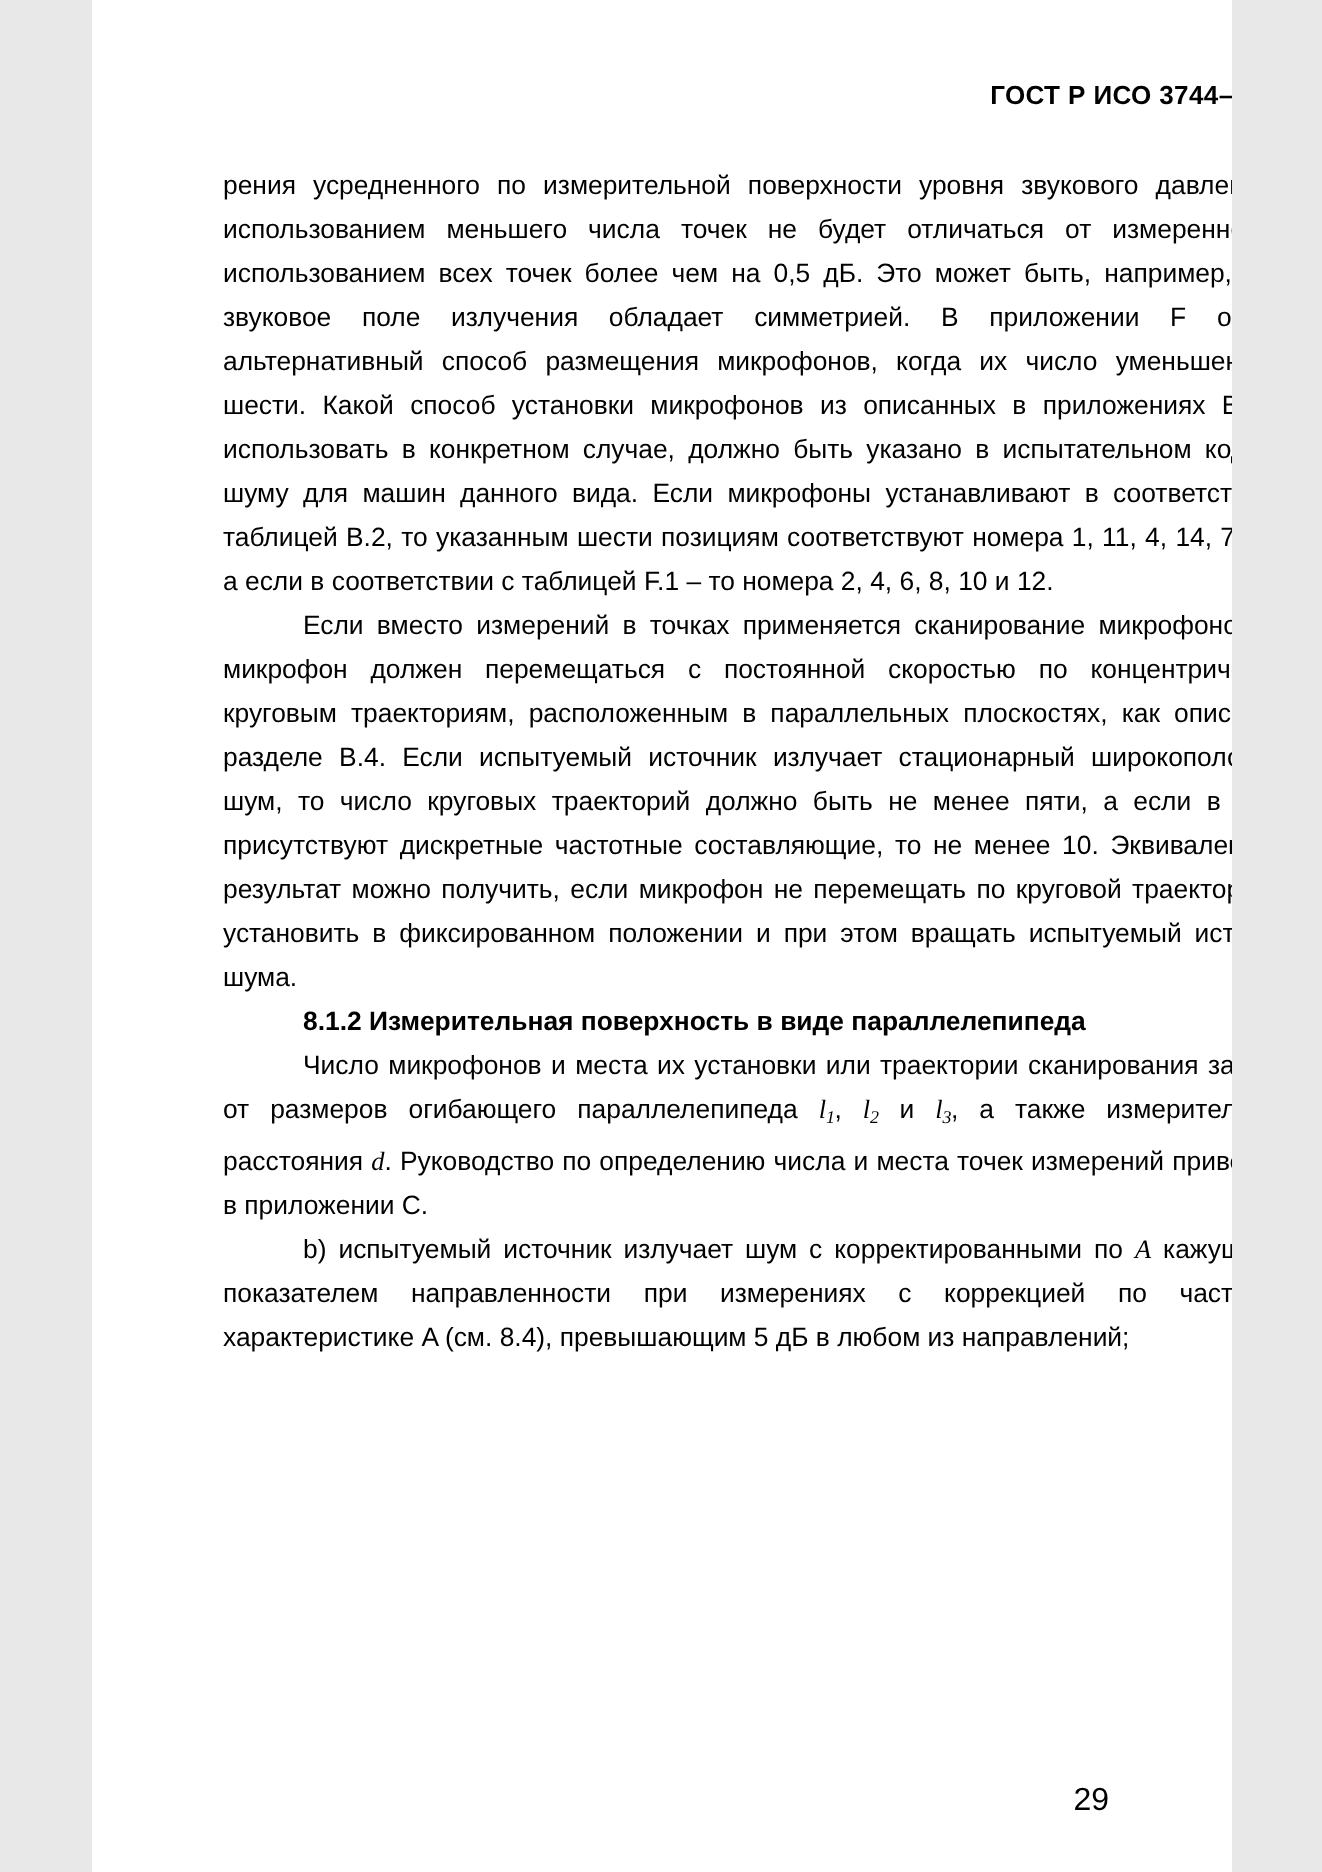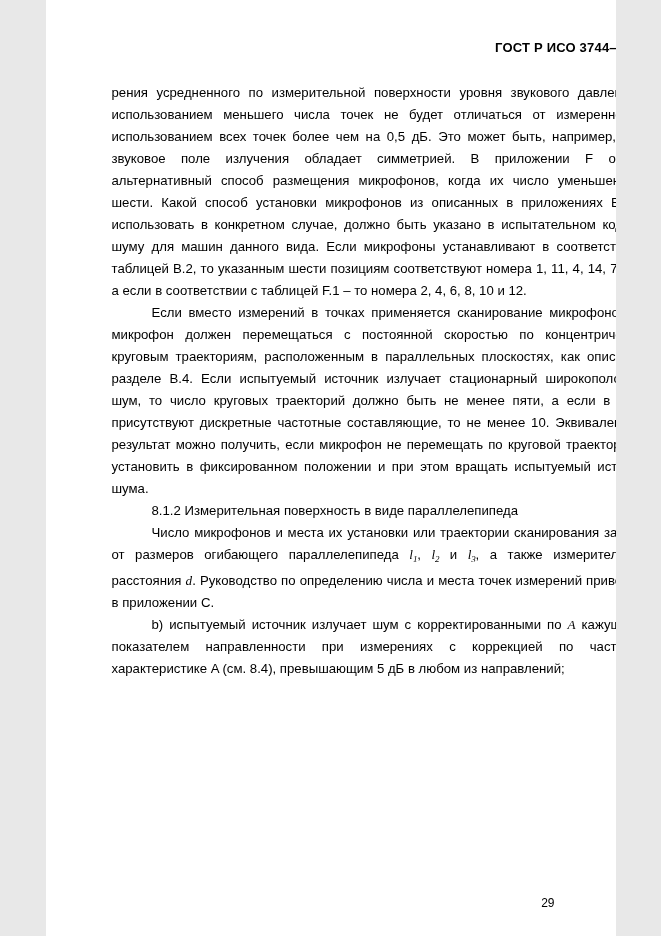--- a/index.html
+++ b/index.html
@@ -38,21 +38,21 @@
   }
   p.para {
     margin: 0;
     padding: 0;
     text-indent: 0;
   }
   p.para.indent {
     text-indent: 40px;
   }
   p.para.heading {
-    font-weight: normal;
+    font-weight: bold;
     text-align: left;
   }
   p.para.note {
     font-size: 11.4px;
     line-height: 19.5px;
     margin-top: 3px;
   }
   .var {
     font-style: italic;
     font-family: "Liberation Serif", serif;
@@ -61,21 +61,21 @@
     font-style: italic;
     font-family: "Liberation Serif", serif;
     font-size: 0.68em;
     vertical-align: -0.28em;
     letter-spacing: -0.3px;
   }
   .doc-footer {
     position: absolute;
     right: 61px;
     bottom: 26px;
-    font-size: 12px;
+    font-size: 16px;
   }
 </style>
 </head>
 <body>
 
 <div class="page">
 
   <div class="doc-header">ГОСТ Р ИСО 3744–2013</div>
 
   <div class="doc-body">

